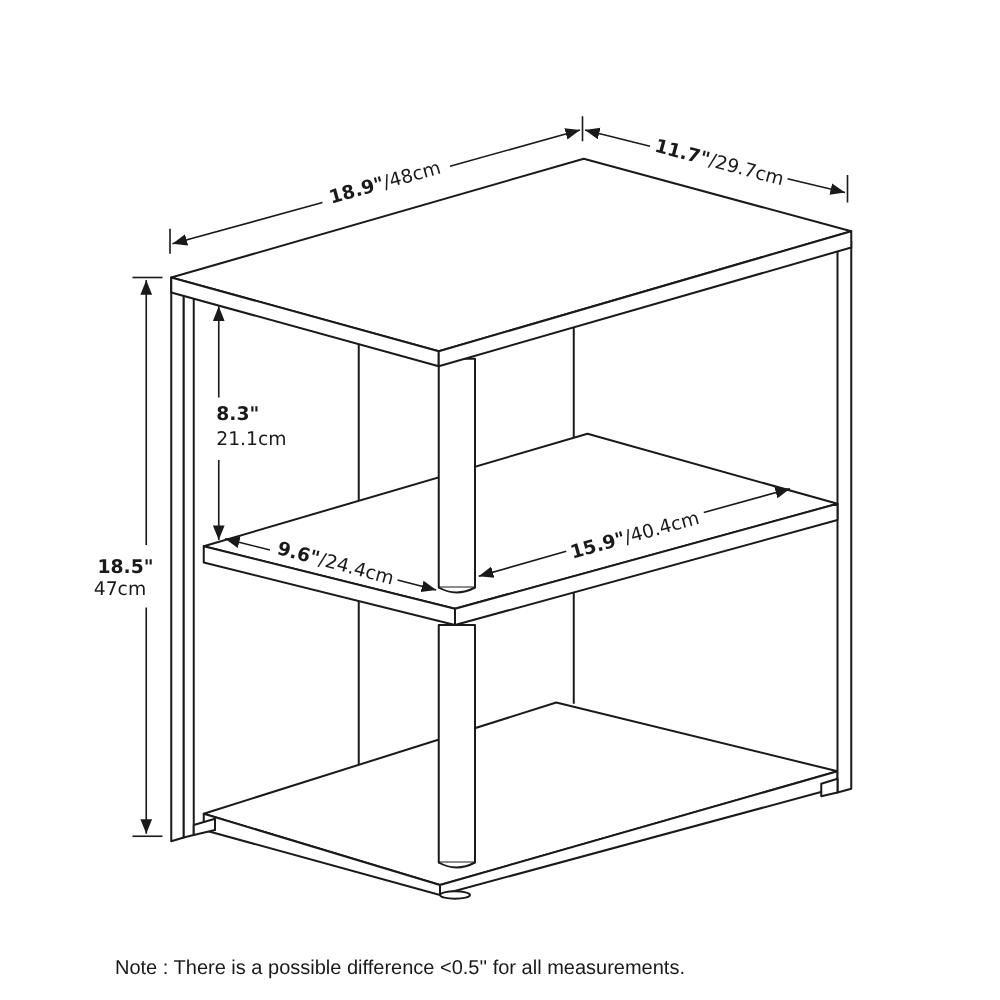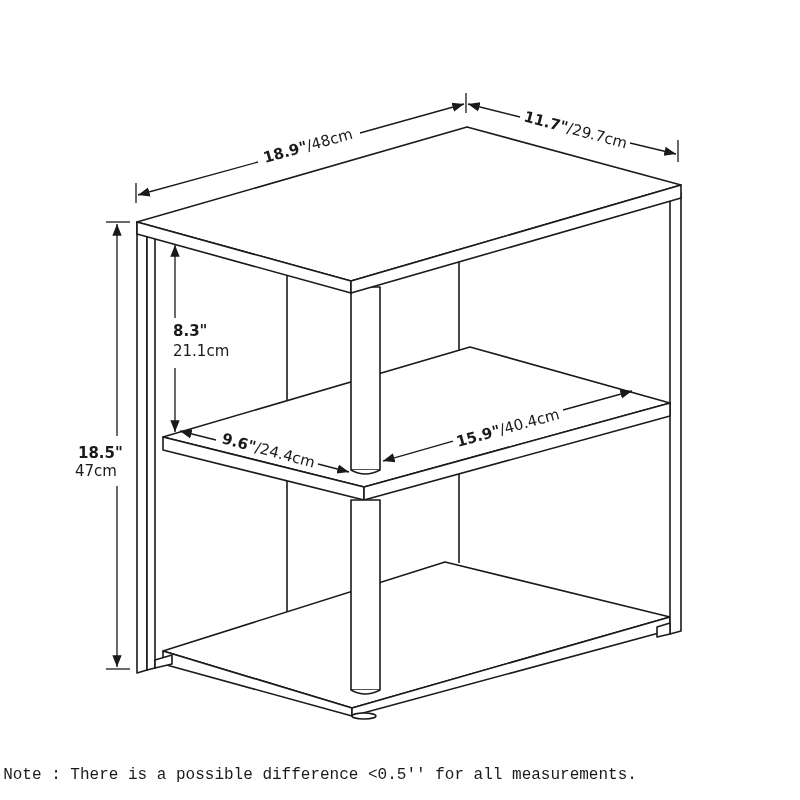--- a/index.html
+++ b/index.html
@@ -6,21 +6,21 @@
     body { width: 800px; height: 800px; position: relative; overflow: hidden;
            font-family: "DejaVu Sans", "Liberation Sans", sans-serif; }
     #canvas { position: absolute; left: 0; top: 0; width: 800px; height: 800px; }
     .ln { stroke: #1a1a1a; stroke-width: 1.6; fill: none; stroke-linejoin: round; }
     .face { fill: #ffffff; stroke: #1a1a1a; stroke-width: 1.6; stroke-linejoin: round; }
     .dim { stroke: #1a1a1a; stroke-width: 1.3; fill: none; }
     .arrow { fill: #1a1a1a; }
     .lbl-bold { font-weight: bold; font-size: 15px; fill: #1a1a1a; }
     .lbl-reg { font-size: 15px; fill: #1a1a1a; }
     .note { position: absolute; left: 0; width: 640px; top: 766px; text-align: center;
-            font-size: 16px; color: #1a1a1a; font-family: Liberation Mono, monospace; }
+            font-size: 16px; color: #1a1a1a; font-family: Liberation Sans, sans-serif; }
   </style>
 </head>
 <body>
 
 <svg id="canvas" viewBox="0 0 800 800" xmlns="http://www.w3.org/2000/svg">
   <defs>
     <marker id="ah" viewBox="0 0 10 10" refX="10" refY="5" markerWidth="9" markerHeight="9" orient="auto-start-reverse">
       <path d="M0,1 L10,5 L0,9 z" class="arrow"></path>
     </marker>
   </defs>

